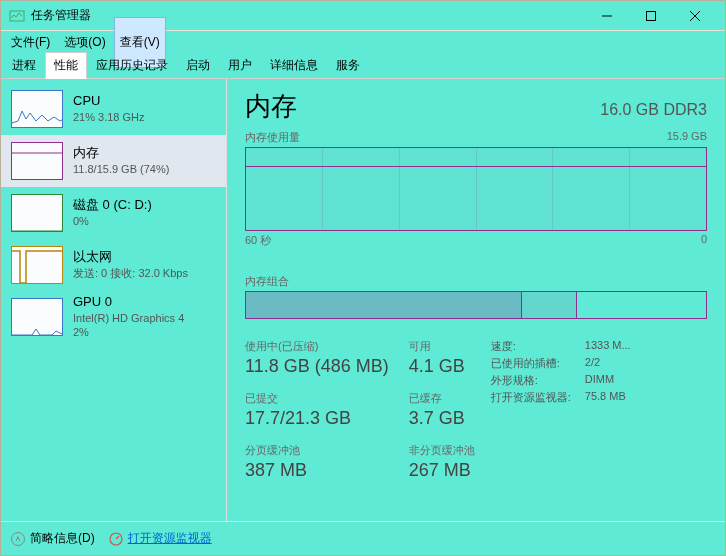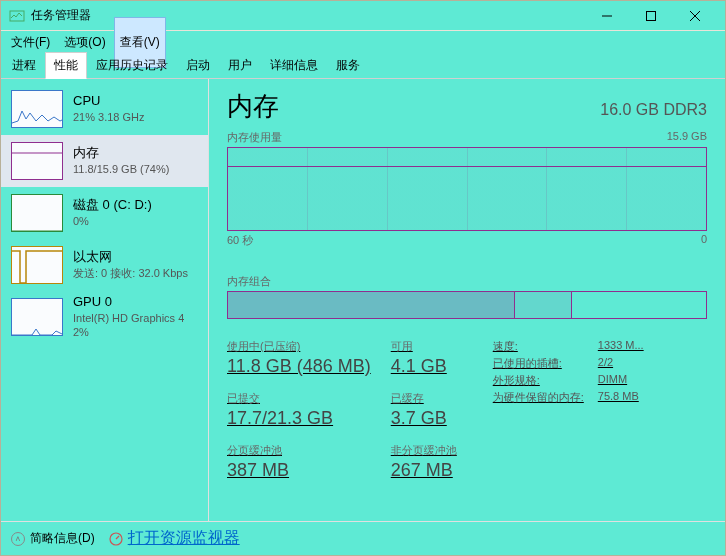--- a/index.html
+++ b/index.html
@@ -10,21 +10,21 @@
   .titlebar-title { flex: 1; font-size: 12px; }
   .winbtn { width: 44px; height: 28px; display: flex; align-items: center; justify-content: center; font-size: 13px; }
   .winbtn svg { pointer-events: none; }
   .menubar { height: 22px; display: flex; align-items: center; padding: 0 4px; gap: 2px; }
   .menuitem { padding: 2px 6px; font-size: 12px; }
   .menuitem.active { background: #cde8ff; border: 1px solid #7fb7e8; padding: 16px 5px; }
   .tabbar { height: 26px; display: flex; align-items: flex-end; padding: 0 2px; border-bottom: 1px solid #d0d0d0; }
   .tab { padding: 4px 8px; font-size: 12px; border: 1px solid transparent; border-bottom: none; }
   .tab.active { background: #fff; border-color: #d0d0d0; border-bottom: 1px solid #fff; margin-bottom: -1px; }
   .content { flex: 1; display: flex; overflow: hidden; }
-  .sidebar { width: 208px; border-right: 1px solid #e0e0e0; overflow: hidden; padding-top: 4px; }
+  .sidebar { width: 226px; border-right: 1px solid #e0e0e0; overflow: hidden; padding-top: 4px; }
   .sbitem { display: flex; align-items: center; gap: 10px; padding: 6px 10px; height: 52px; }
   .sbitem.selected { background: #e0e7ef; }
   .sbthumb { width: 52px; height: 38px; border: 1px solid; background: #fafcfe; position: relative; overflow: hidden; }
   .sbthumb.cpu { border-color: #3a77c9; }
   .sbthumb.mem { border-color: #8f2e8f; }
   .sbthumb.disk { border-color: #2a8a3a; }
   .sbthumb.eth { border-color: #b8860b; }
   .sbthumb.gpu { border-color: #3a77c9; }
   .sbinfo { display: flex; flex-direction: column; line-height: 1.3; overflow: hidden; white-space: nowrap; }
   .sbname { font-size: 13px; }
@@ -36,29 +36,29 @@
   .chart-label { font-size: 11px; color: #666; display: flex; justify-content: space-between; margin-bottom: 2px; }
   .chart-usage { height: 84px; border: 1px solid #8f2e8f; background: linear-gradient(to right, rgba(143,46,143,0.04), rgba(143,46,143,0.04)); position: relative; margin-bottom: 2px; }
   .chart-usage-line { position: absolute; top: 18px; left: 0; right: 0; height: 1px; background: #8f2e8f; }
   .chart-grid-v { position: absolute; top: 0; bottom: 0; width: 1px; background: rgba(143,46,143,0.15); }
   .chart-axis { font-size: 11px; color: #666; display: flex; justify-content: space-between; margin-bottom: 26px; }
   .comp-label { font-size: 11px; color: #666; margin-bottom: 2px; }
   .chart-comp { height: 28px; border: 1px solid #8f2e8f; display: flex; margin-bottom: 20px; }
   .comp-seg { height: 100%; }
   .comp-seg.used { background: rgba(143,46,143,0.25); width: 60%; border-right: 1px solid #8f2e8f; }
   .comp-seg.mod { background: rgba(143,46,143,0.1); width: 12%; border-right: 1px solid #8f2e8f; }
-  .stats { display: flex; gap: 36px; text-decoration: underline; }
+  .stats { display: flex; gap: 16px; }
   .stats-left { display: grid; grid-template-columns: auto auto; column-gap: 20px; row-gap: 14px; }
   .stat { display: flex; flex-direction: column; }
   .stat-label { font-size: 11px; color: #666; margin-bottom: 2px; }
   .stat-value { font-size: 18px; color: #444; }
   .stats-right { display: grid; grid-template-columns: auto auto; column-gap: 14px; row-gap: 2px; font-size: 11px; color: #555; align-content: start; }
   .stats-right .v { text-align: left; }
   .footer { height: 34px; border-top: 1px solid #e0e0e0; display: flex; align-items: center; padding: 0 10px; gap: 14px; }
-  .footer-link { color: #0066cc; text-decoration: underline; font-size: 16px; cursor: pointer; }
+  .footer-link { color: #0066cc; text-decoration: underline; font-size: 12px; cursor: pointer; }
   .footer-item { display: flex; align-items: center; gap: 5px; font-size: 12px; }
   .chev-icon { width: 14px; height: 14px; border: 1px solid #888; border-radius: 50%; display: flex; align-items: center; justify-content: center; font-size: 9px; color: #777; }
   .perf-icon { width: 14px; height: 14px; }
 </style>
 </head>
 <body>
 
 <div class="window">
 
   <div class="titlebar">
@@ -224,21 +224,21 @@
             <span class="stat-value">267 MB</span>
           </div>
         </div>
         <div class="stats-right">
           <span>速度:</span>
           <span class="v">1333 M...</span>
           <span>已使用的插槽:</span>
           <span class="v">2/2</span>
           <span>外形规格:</span>
           <span class="v">DIMM</span>
-          <span>为硬件保留的内存:</span>
+          <span>打开资源监视器:</span>
           <span class="v">75.8 MB</span>
         </div>
       </div>
     </div>
   </div>
 
   <div class="footer">
     <div class="footer-item">
       <span class="chev-icon">˄</span>
       <span>简略信息(D)</span>

